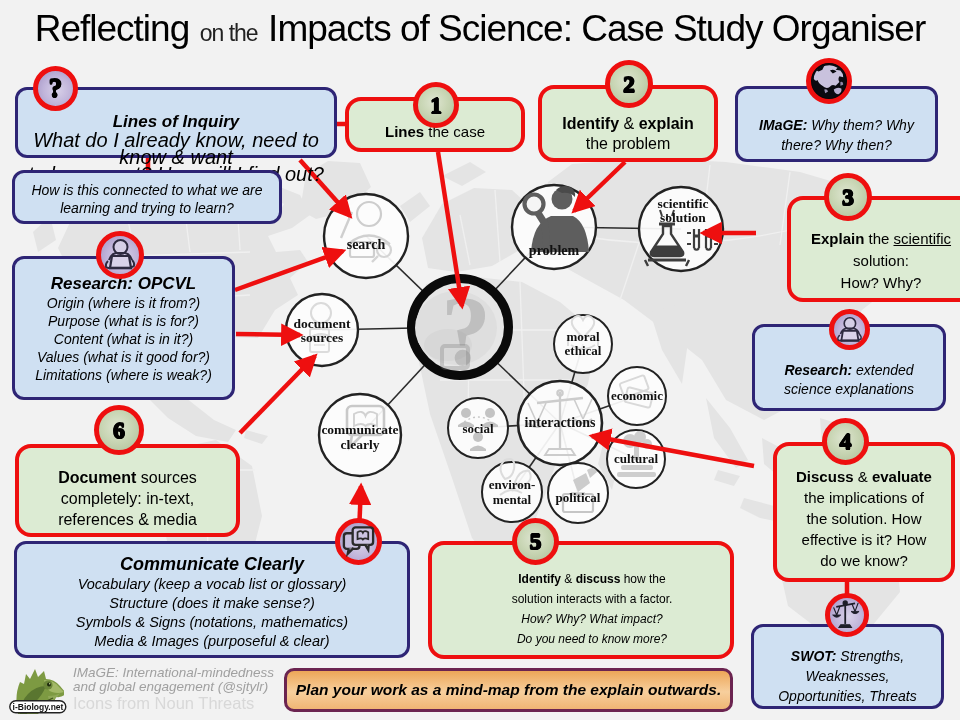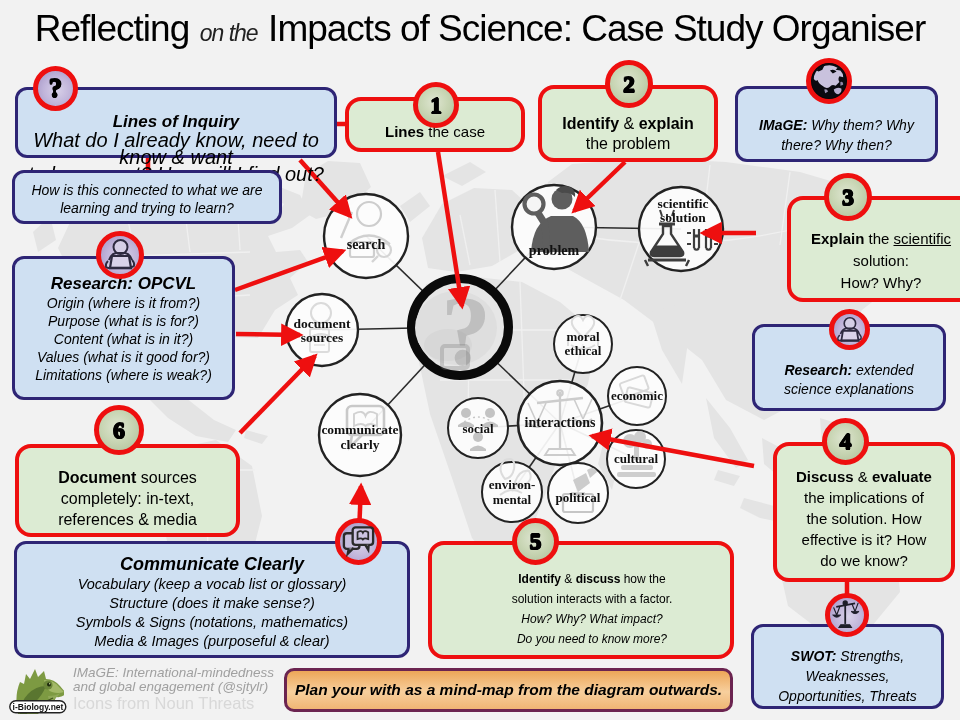--- a/index.html
+++ b/index.html
@@ -2,21 +2,21 @@
 <html><head>
 <meta charset="utf-8">
 <style>
 html,body{margin:0;padding:0;}
 #page{position:relative;width:960px;height:720px;background:#f2f2f2;overflow:hidden;
   font-family:"Liberation Sans",sans-serif;}
 #mapsvg,#netsvg{position:absolute;left:0;top:0;}
 .title{position:absolute;left:0;top:8px;width:960px;text-align:center;color:#000;
   font-family:"Liberation Sans",sans-serif;white-space:nowrap;letter-spacing:-1px;}
 .t1{font-size:37px;}
-.t2{font-size:23px;color:#222;margin:0 7px;font-style:italic;}
+.t2{font-size:23px;color:#222;margin:0 7px;}
 .box{position:absolute;box-sizing:border-box;text-align:center;color:#000;z-index:20;}
 .blue{background:#cfe0f2;border:3px solid #2e2575;border-radius:12px;}
 .green{background:#dcebd3;border:4px solid #ee0f0f;border-radius:16px;}
 .badge{position:absolute;box-sizing:border-box;border:5px solid #ee0f0f;border-radius:50%;
   display:flex;align-items:center;justify-content:center;z-index:30;
   font-family:"Liberation Serif",serif;font-weight:bold;color:#000;
   text-shadow:0.8px 0 #000,-0.8px 0 #000,0 0.8px #000,0 -0.8px #000,0.6px 0.6px #000,-0.6px 0.6px #000;}
 .bgreen{background:radial-gradient(circle at 45% 42%,#dee5d1 0%,#c9d6b5 45%,#aebf97 100%);}
 .bpurple{background:radial-gradient(circle at 55% 55%,#d8d1e9 0%,#c0b4da 50%,#a091c2 100%);}
 .it{font-style:italic;}
@@ -284,21 +284,21 @@
   <div style="font-size:15px;line-height:21px;"><span class="bd">Discuss</span> &amp; <span class="bd">evaluate</span><br>the implications of<br>the solution. How<br>effective is it? How<br>do we know?</div>
 </div>
 <div class="box blue" id="swotbox" style="left:751px;top:624px;width:193px;height:85px;padding-top:19px;">
   <div class="it" style="font-size:14px;line-height:20px;"><span class="bd">SWOT:</span> Strengths,<br>Weaknesses,<br>Opportunities, Threats</div>
 </div>
 
 <div class="box green" id="box5" style="left:428px;top:541px;width:306px;height:118px;padding-top:24px;">
   <div style="font-size:12px;line-height:20px;margin-left:22px;"><span class="bd">Identify</span> &amp; <span class="bd">discuss</span> how the<br>solution interacts with a factor.<br><span class="it">How? Why? What impact?</span><br><span class="it">Do you need to know more?</span></div>
 </div>
 <div class="box" id="orangebox" style="left:284px;top:668px;width:449px;height:44px;background:linear-gradient(180deg,#eda658 0%,#f7cf9d 55%,#f0b574 100%);border:3px solid #6b2450;border-radius:10px;padding-top:10px;z-index:20;">
-  <div class="bd it" style="font-size:15.5px;">Plan your with as a mind-map from the diagram outwards.</div>
+  <div class="bd it" style="font-size:15.5px;">Plan your work as a mind-map from the explain outwards.</div>
 </div>
 
 <div class="badge bpurple" id="qbadge" style="left:33px;top:66px;width:45px;height:45px;font-size:27px;">?</div>
 <div class="badge bgreen" style="left:413px;top:82px;width:46px;height:46px;font-size:24px;">1</div>
 <div class="badge bgreen" style="left:605px;top:60px;width:48px;height:48px;font-size:24px;">2</div>
 <div class="badge bgreen" style="left:824px;top:173px;width:48px;height:48px;font-size:24px;">3</div>
 <div class="badge bgreen" style="left:822px;top:418px;width:47px;height:47px;font-size:24px;">4</div>
 <div class="badge bgreen" style="left:512px;top:518px;width:47px;height:47px;font-size:24px;">5</div>
 <div class="badge bgreen" style="left:94px;top:405px;width:50px;height:50px;font-size:24px;">6</div>
 <div class="badge" id="globebadge" style="left:806px;top:58px;width:46px;height:46px;background:#060608;overflow:hidden;">

